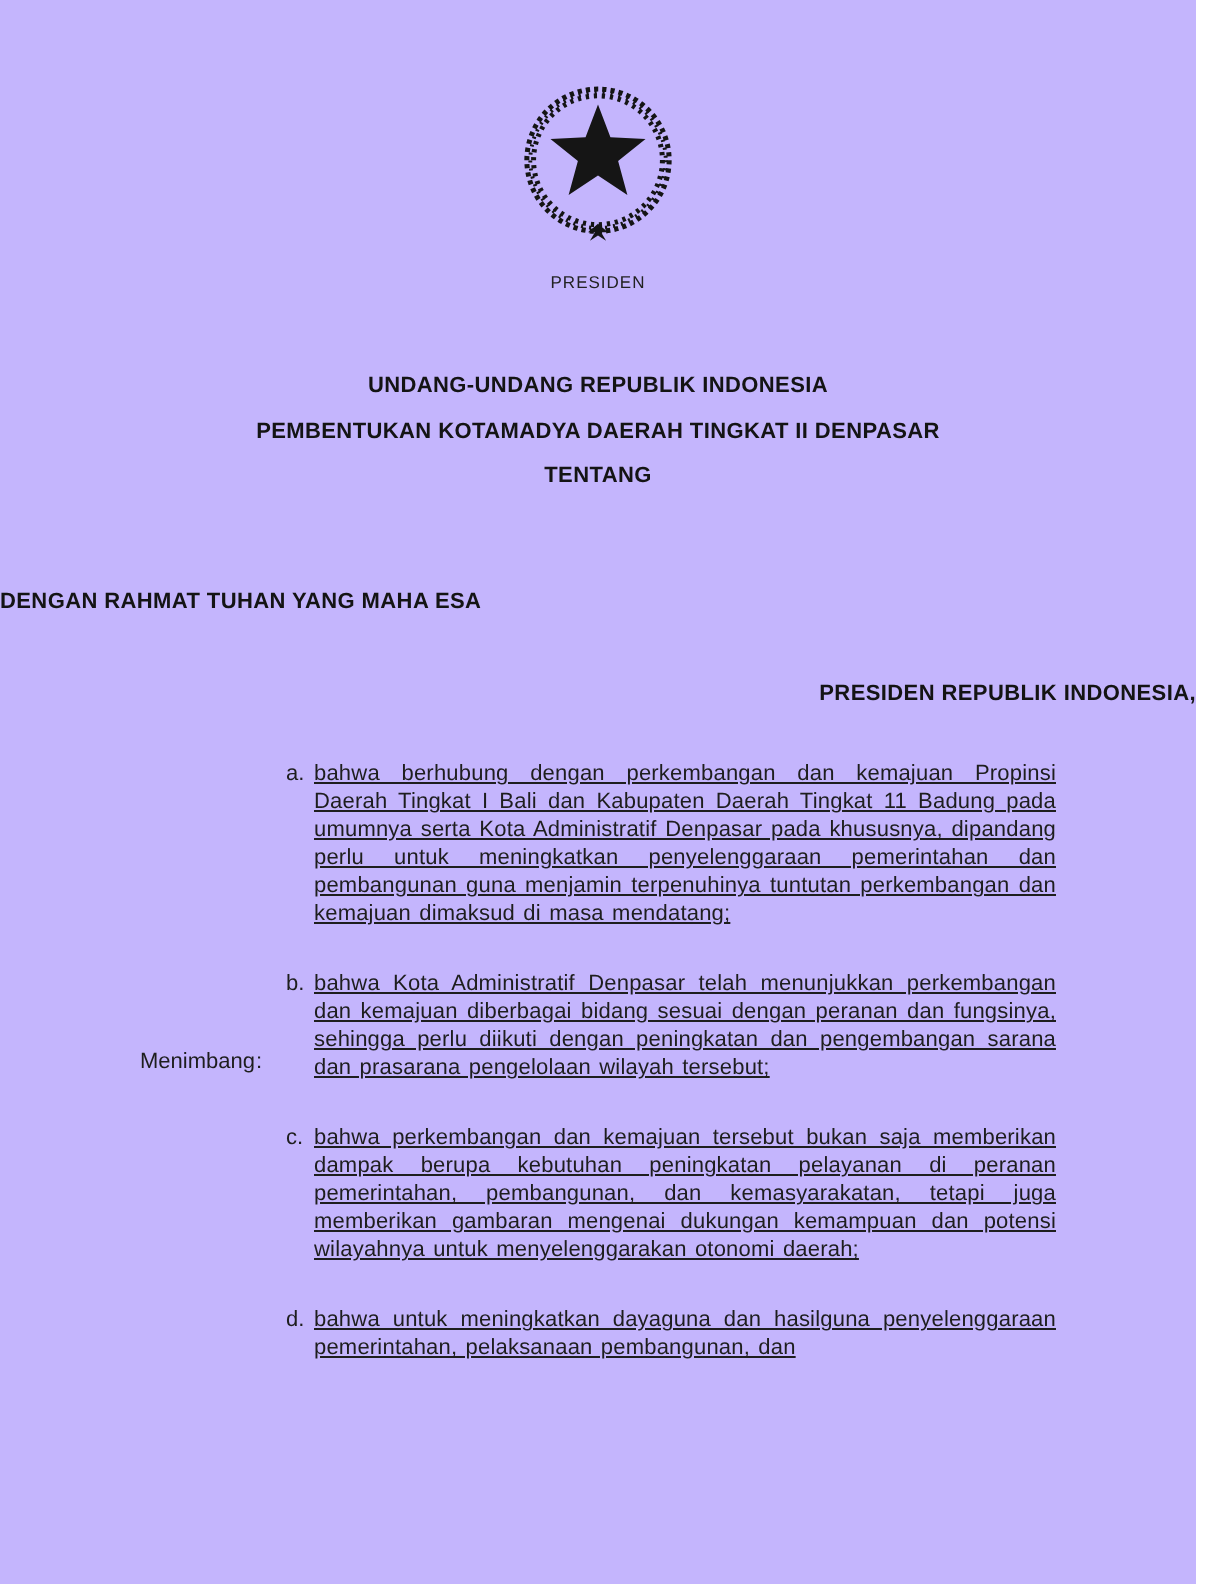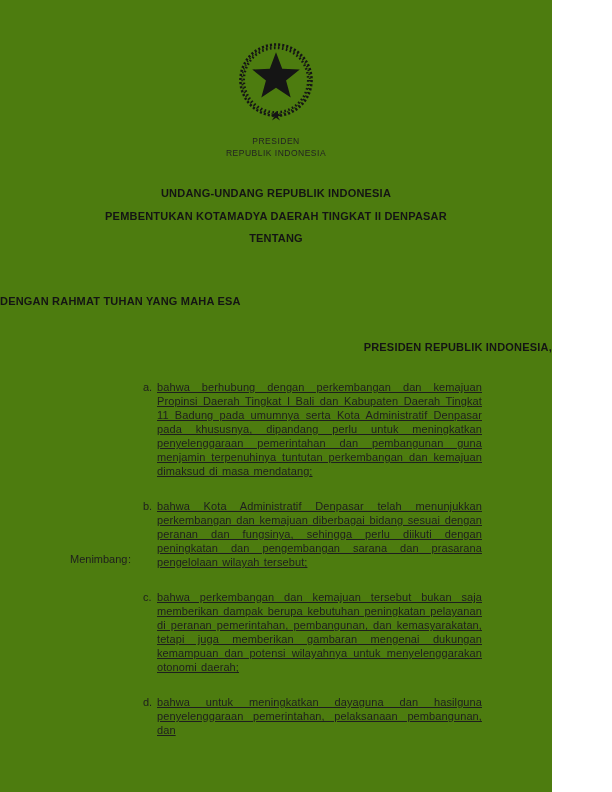--- a/index.html
+++ b/index.html
@@ -1,19 +1,19 @@
 <!DOCTYPE html>
 <html><head>
 <meta charset="utf-8">
 <style>
   html, body { margin: 0; padding: 0; background: #ffffff; }
   .page {
     position: relative;
-    width: 552px; height: 792px;
-    background: #4d7c0f;
+    width: 598px; height: 792px;
+    background: #c4b5fd;
     font-family: "Liberation Sans", sans-serif;
     color: #1e1e1e;
     overflow: hidden;
   }
   .emblem {
     position: absolute; top: 38px; left: 50%;
     transform: translateX(-50%);
     width: 100px; height: 90px;
   }
   .letterhead {
@@ -70,21 +70,20 @@
         <circle cx="52" cy="43" r="33.5" stroke-width="2.6" stroke-dasharray="1.7 2.5"></circle>
         <circle cx="52" cy="43" r="35.2" stroke-width="2" stroke-dasharray="1.1 3.1"></circle>
       </g>
       <polygon fill="#151515" points="52,14 58.47,31.1 76.73,31.97 62.46,43.4 67.28,61.03 52,51 36.72,61.03 41.54,43.4 27.27,31.97 45.53,31.1"></polygon>
       <path d="M52 76 l-5.2 4.4 l3.6 0.1 l-2.6 4.4 l4.2 -2.8 l4.2 2.8 l-2.6 -4.4 l3.6 -0.1 z" fill="#151515"></path>
     </svg>
   </div>
 
   <div class="letterhead">
     <div>PRESIDEN</div>
-    <div>REPUBLIK INDONESIA</div>
   </div>
 
   <div class="title-block">
     <div class="t-line">UNDANG-UNDANG REPUBLIK INDONESIA</div>
     <div class="t-line">PEMBENTUKAN KOTAMADYA DAERAH TINGKAT II DENPASAR</div>
     <div class="t-line">TENTANG</div>
   </div>
 
   <div class="invocation">DENGAN RAHMAT TUHAN YANG MAHA ESA</div>
 

